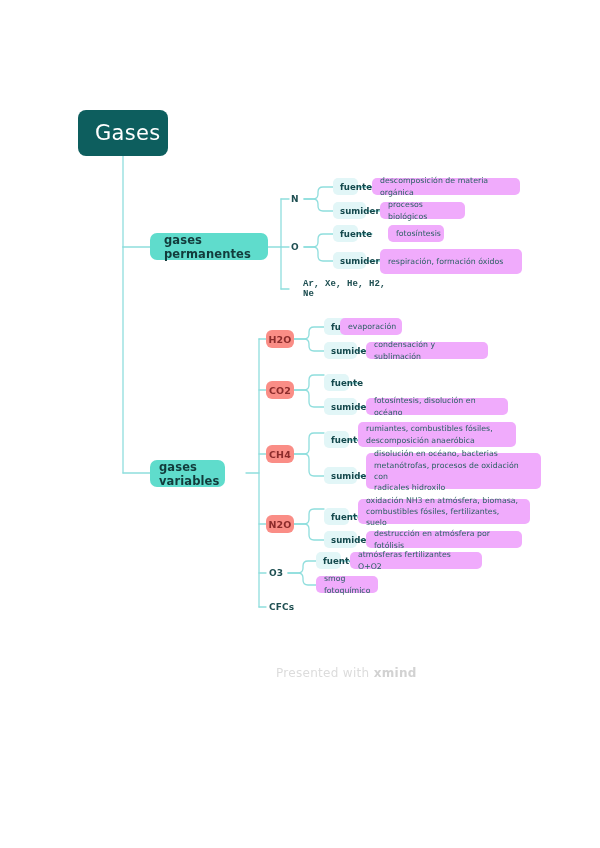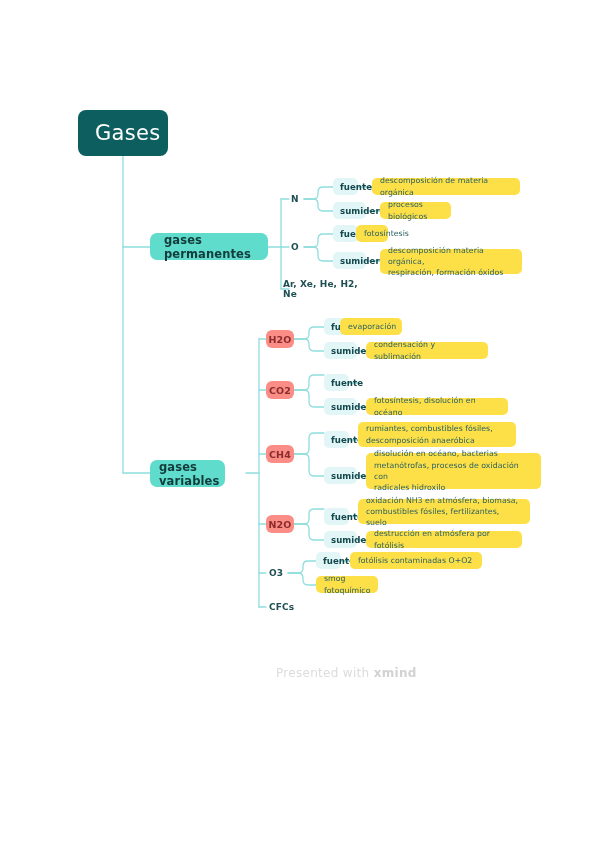--- a/index.html
+++ b/index.html
@@ -80,21 +80,21 @@
     background: #e2f6f7;
     border-radius: 5px;
     color: #14484c;
     font-size: 8.6px;
     font-weight: 700;
     padding: 0 7px;
     letter-spacing: .05px;
   }
 
   .text-node {
-    background: #fde047;
+    background: #f0abfc;
     border-radius: 5px;
     color: #2a6063;
     font-size: 7.8px;
     font-weight: 400;
     line-height: 1.45;
     padding: 4px 8px;
     letter-spacing: .02px;
     display: flex;
   }
   .text-node span { display: block; }
@@ -182,51 +182,50 @@
   <div class="node root-node" style="left:78px; top:110px; width:90px; height:46px;">
     <span>Gases</span>
   </div>
 
   <div class="node plain-node" style="left:288px; top:191px; width:16px; height:16px;">
     <span>N</span>
   </div>
   <div class="node plain-node" style="left:288px; top:239px; width:16px; height:16px;">
     <span>O</span>
   </div>
-  <div class="node plain-node" style="left:280px; top:281px; width:92px; height:16px;">
+  <div class="node plain-node" style="left:300px; top:281px; width:92px; height:16px;font-family:Liberation Mono, monospace;">
     <span>Ar, Xe, He, H2, Ne</span>
   </div>
 
   <div class="node label-node" style="left:333px; top:178px; width:25px; height:17px;">
     <span>fuente</span>
   </div>
   <div class="node text-node" style="left:372px; top:178px; width:148px; height:17px;">
     <span>descomposición de materia orgánica</span>
   </div>
 
   <div class="node label-node" style="left:333px; top:202px; width:33px; height:17px;">
     <span>sumidero</span>
   </div>
-  <div class="node text-node" style="left:380px; top:202px; width:71px; height:17px;">
+  <div class="node text-node" style="left:380px; top:202px; width:85px; height:17px;">
     <span>procesos biológicos</span>
   </div>
 
   <div class="node label-node" style="left:333px; top:225px; width:25px; height:17px;">
     <span>fuente</span>
   </div>
-  <div class="node text-node" style="left:356px; top:225px; width:32px; height:17px;">
+  <div class="node text-node" style="left:388px; top:225px; width:56px; height:17px;">
     <span>fotosíntesis</span>
   </div>
 
   <div class="node label-node" style="left:333px; top:252px; width:33px; height:17px;">
     <span>sumidero</span>
   </div>
   <div class="node text-node" style="left:380px; top:249px; width:142px; height:25px;">
     <div>
-      <span>descomposición materia orgánica,</span>
       <span>respiración, formación óxidos</span>
     </div>
   </div>
 
   <div class="node branch-node" style="left:150px; top:460px; width:75px; height:27px;padding-left:9px;">
     <span>gases variables</span>
   </div>
 
   <div class="node chem-node" style="left:266px; top:330px; width:28px; height:18px;">
     <span>H2O</span>
@@ -299,21 +298,21 @@
     <span>destrucción en atmósfera por fotólisis</span>
   </div>
 
   <div class="node plain-node" style="left:266px; top:565px; width:22px; height:16px;">
     <span>O3</span>
   </div>
   <div class="node label-node" style="left:316px; top:552px; width:25px; height:17px;">
     <span>fuente</span>
   </div>
   <div class="node text-node" style="left:350px; top:552px; width:132px; height:17px;">
-    <span>fotólisis contaminadas O+O2</span>
+    <span>atmósferas fertilizantes O+O2</span>
   </div>
   <div class="node text-node" style="left:316px; top:576px; width:62px; height:17px;">
     <span>smog fotoquímico</span>
   </div>
 
   <div class="node plain-node" style="left:266px; top:599px; width:32px; height:16px;">
     <span>CFCs</span>
   </div>
 
   <div class="watermark" style="left:276px; top:666px;">

